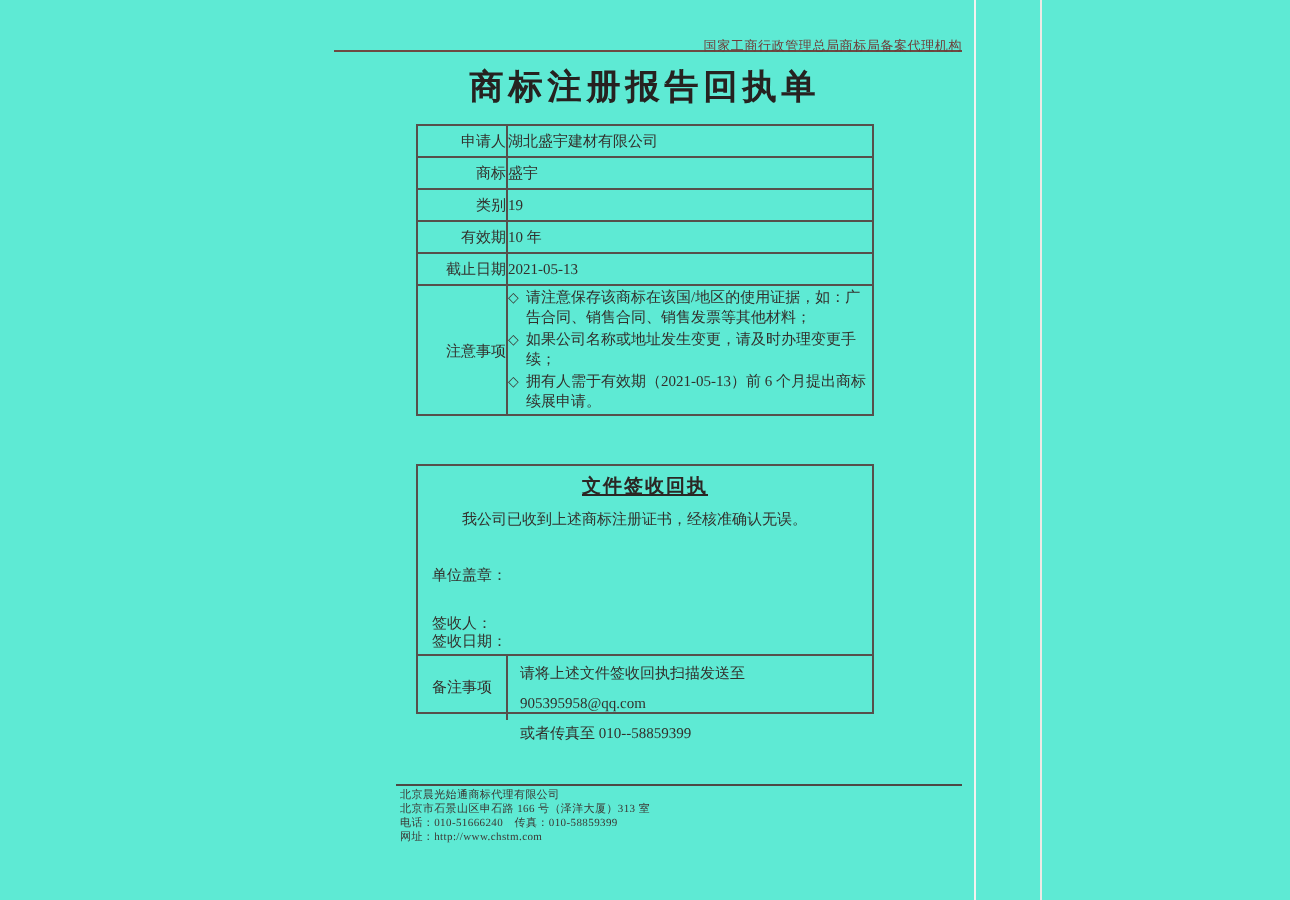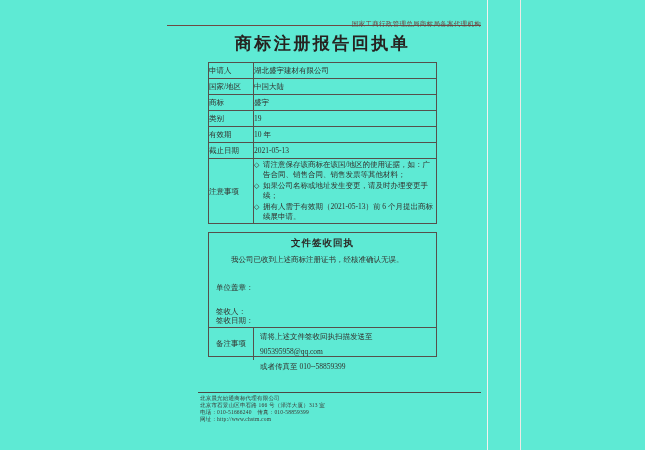--- a/index.html
+++ b/index.html
@@ -22,37 +22,37 @@
   }
 
   table.info{
     position:absolute;left:208px;top:62px;width:229px;
     border-collapse:collapse;table-layout:fixed;
   }
   table.info td{
     border:1px solid #56504b;font-size:7.5px;line-height:9px;
     padding:0;vertical-align:middle;color:#33302c;
   }
-  td.lbl{width:44px;text-align:left;}
+  td.lbl{width:44px;text-align:right;}
   td.val{padding-left:6px;text-align:left;margin-left:42px;}
   tr.r{height:16px;}
   tr.notes-row{height:54px;}
   td.notes-cell{padding:3px 5px 3px 4px;}
   .note-item{display:flex;align-items:flex-start;margin:1px 0;}
   .note-bullet{flex:0 0 9px;font-size:7px;line-height:10px;color:#3a3632;}
   .note-text{flex:1;font-size:7.5px;line-height:10px;color:#33302c;}
 
   .receipt-box{
     position:absolute;left:208px;top:232px;width:227px;height:123px;
     border:1px solid #56504b;
   }
   .receipt-top{position:relative;height:90px;border-bottom:1px solid #56504b;}
   .receipt-title{
     text-align:center;margin-top:4px;font-size:9.5px;font-weight:bold;
-    letter-spacing:1px;color:#2b2724;
+    text-decoration:underline;letter-spacing:1px;color:#2b2724;
   }
   .receipt-statement{margin:5px 7px 0 22px;font-size:7.5px;line-height:10px;color:#33302c;}
   .stamp-label{position:absolute;left:7px;top:46px;font-size:7.5px;color:#33302c;}
   .signer-label{position:absolute;left:7px;top:70px;font-size:7.5px;color:#33302c;}
   .sign-date-label{position:absolute;left:7px;top:79px;font-size:7.5px;color:#33302c;}
   .remarks-row{display:flex;height:32px;}
   .remarks-lbl{
     flex:0 0 44px;border-right:1px solid #56504b;display:flex;
     align-items:center;justify-content:center;font-size:7.5px;color:#33302c;text-align:right;
   }
@@ -73,24 +73,20 @@
     <span class="header-note">国家工商行政管理总局商标局备案代理机构</span>
   </div>
 
   <div class="doc-title">商标注册报告回执单</div>
 
   <table class="info">
     <tbody>
       <tr class="r">
         <td class="lbl">申请人</td>
         <td class="val">湖北盛宇建材有限公司</td>
-      </tr>
-      <tr class="r">
-        <td class="lbl">国家/地区</td>
-        <td class="val">中国大陆</td>
       </tr>
       <tr class="r">
         <td class="lbl">商标</td>
         <td class="val">盛宇</td>
       </tr>
       <tr class="r">
         <td class="lbl">类别</td>
         <td class="val">19</td>
       </tr>
       <tr class="r">

